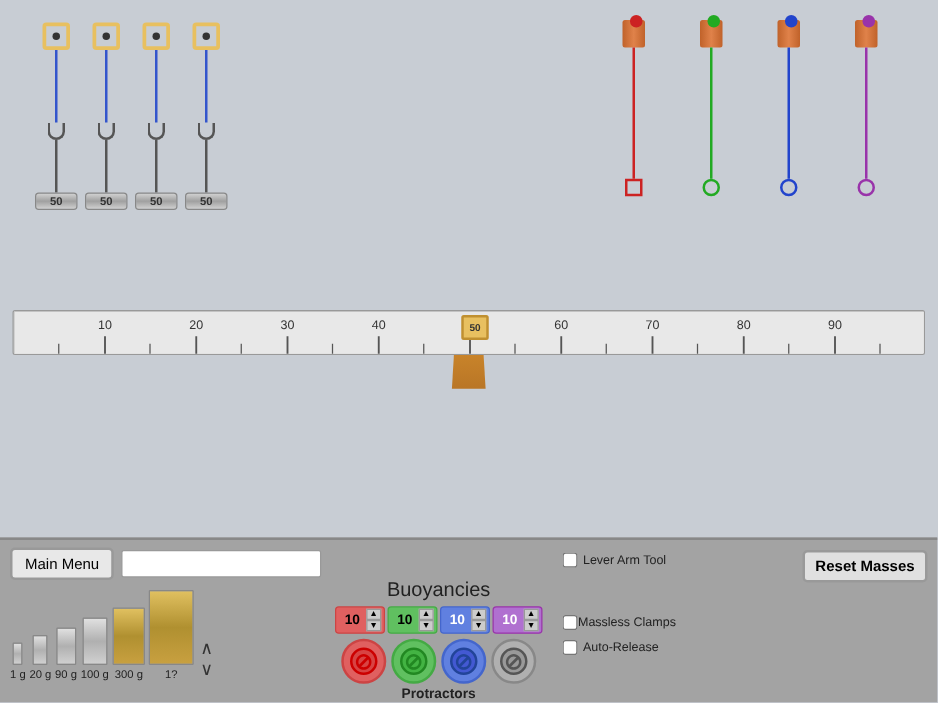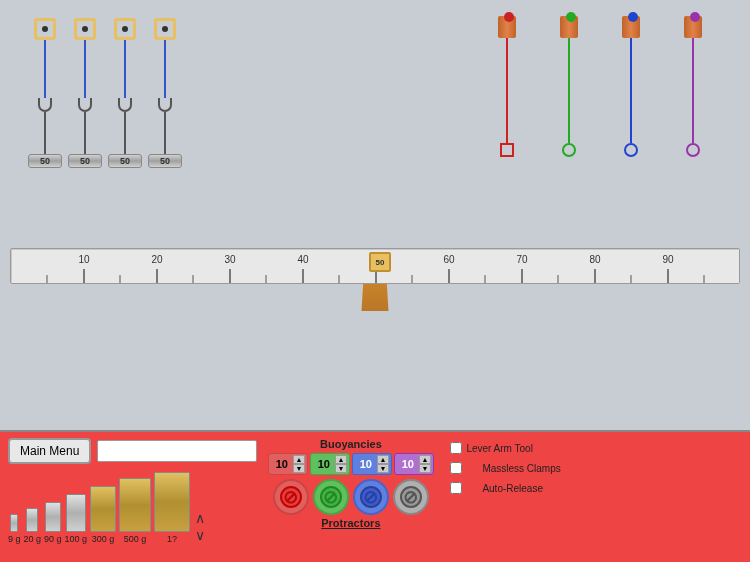--- a/index.html
+++ b/index.html
@@ -18,21 +18,21 @@
       height: 311px;
       background: #c8cdd4;
       position: relative;
       overflow: hidden;
     }
 
     
     #toolbar {
       width: 750px;
       height: 132px;
-      background: #ef4444;
+      background: #a3a3a3;
       position: absolute;
       bottom: 0;
       left: 0;
       border-top: 2px solid #888;
       display: flex;
       align-items: flex-start;
       padding: 6px 8px;
       gap: 6px;
     }
 
@@ -333,56 +333,52 @@
 
   <div id="left-section" style="display:flex;flex-direction:column;gap:4px;">
     <div style="display:flex;align-items:center;gap:6px;">
       <button id="main-menu-btn">Main Menu</button>
       <input id="scene-name-input" type="text" style="width: 160px; height: 22px; background: white; border: 1px solid rgb(153, 153, 153); border-radius: 2px; padding: 2px 4px; font-size: 11px;" placeholder="">
     </div>
     <div style="display:flex;align-items:flex-end;gap:3px;">
 
       <div class="mass-item">
         <div class="mass-block mass-gray" style="width:8px;height:18px;"></div>
-        <div class="mass-label">9 g</div>
+        <div class="mass-label">1 g</div>
       </div>
       <div class="mass-item">
         <div class="mass-block mass-gray" style="width:12px;height:24px;"></div>
         <div class="mass-label">20 g</div>
       </div>
       <div class="mass-item">
         <div class="mass-block mass-gray" style="width:16px;height:30px;"></div>
         <div class="mass-label">90 g</div>
       </div>
       <div class="mass-item">
         <div class="mass-block mass-gray" style="width:20px;height:38px;"></div>
         <div class="mass-label">100 g</div>
       </div>
       <div class="mass-item">
         <div class="mass-block" style="width:26px;height:46px;background:linear-gradient(180deg,#e0c060,#b09030,#c8a040);"></div>
         <div class="mass-label">300 g</div>
-      </div>
-      <div class="mass-item">
-        <div class="mass-block" style="width:32px;height:54px;background:linear-gradient(180deg,#e0c060,#b09030,#c8a040);"></div>
-        <div class="mass-label">500 g</div>
       </div>
       <div class="mass-item">
         <div class="mass-block" style="width:36px;height:60px;background:linear-gradient(180deg,#e0c060,#b09030,#c8a040);"></div>
         <div class="mass-label">1?</div>
       </div>
 
       <div style="display:flex;flex-direction:column;align-items:center;font-size:14px;color:#333;cursor:pointer;margin-left:2px;line-height:1.2;">
         <span>∧</span>
         <span>∨</span>
       </div>
     </div>
   </div>
 
   <div id="buoyancies-section" style="display:flex;flex-direction:column;align-items:center;min-width:175px;">
-    <div style="font-size:11px;font-weight:bold;color:#222;margin-bottom:3px;">Buoyancies</div>
+    <div style="font-size:16px;font-weight:normal;color:#222;margin-bottom:3px;margin-top:26px;">Buoyancies</div>
     <div style="display:flex;gap:2px;margin-bottom:4px;">
 
       <div style="display:flex;align-items:center;background:#e06060;border:1px solid #cc4444;border-radius:3px;padding:1px 2px;">
         <input type="text" value="10" style="width: 22px; height: 18px; text-align: center; font-size: 11px; border: none; background: transparent; font-weight: bold;">
         <div style="display:flex;flex-direction:column;">
           <div style="width:12px;height:9px;background:#ccc;border:1px solid #999;font-size:7px;display:flex;align-items:center;justify-content:center;cursor:pointer;">▲</div>
           <div style="width:12px;height:9px;background:#ccc;border:1px solid #999;font-size:7px;display:flex;align-items:center;justify-content:center;cursor:pointer;">▼</div>
         </div>
       </div>
 
@@ -426,34 +422,35 @@
         <div style="width:22px;height:22px;border-radius:50%;border:2px solid #224499;background:rgba(0,0,180,0.3);display:flex;align-items:center;justify-content:center;">
           <span style="color:#224499;font-size:18px;font-weight:bold;line-height:1;">⊘</span>
         </div>
       </div>
       <div style="width:36px;height:36px;border-radius:50%;background:#b0b0b0;border:2px solid #888888;display:flex;align-items:center;justify-content:center;cursor:pointer;position:relative;">
         <div style="width:22px;height:22px;border-radius:50%;border:2px solid #555;background:rgba(100,100,100,0.3);display:flex;align-items:center;justify-content:center;">
           <span style="color:#555;font-size:18px;font-weight:bold;line-height:1;">⊘</span>
         </div>
       </div>
     </div>
-    <div style="font-size:11px;font-weight:bold;color:#222;text-decoration:underline;">Protractors</div>
+    <div style="font-size:11px;font-weight:bold;color:#222;">Protractors</div>
   </div>
 
   <div id="checkboxes-section" style="display:flex;flex-direction:column;justify-content:center;gap:8px;min-width:115px;padding:0 6px;margin-top:4px;">
     <label class="checkbox-row" style="display:flex;align-items:center;gap:4px;font-size:10px;color:#222;cursor:pointer;">
       <input type="checkbox" style="width: 12px; height: 12px;">
       <span>Lever Arm Tool</span>
     </label>
-    <label class="checkbox-row" style="display:flex;align-items:center;gap:20px;font-size:10px;color:#222;cursor:pointer;">
+    <label class="checkbox-row" style="display:flex;align-items:center;gap:0;font-size:10px;color:#222;cursor:pointer;margin-top:30px;">
       <input type="checkbox" style="width: 12px; height: 12px;">
       <span>Massless Clamps</span>
     </label>
-    <label class="checkbox-row" style="display:flex;align-items:center;gap:20px;font-size:10px;color:#222;cursor:pointer;">
+    <label class="checkbox-row" style="display:flex;align-items:center;gap:4px;font-size:10px;color:#222;cursor:pointer;">
       <input type="checkbox" style="width: 12px; height: 12px;">
       <span>Auto-Release</span>
     </label>
   </div>
 
   <div id="right-buttons" style="display:flex;flex-direction:column;gap:4px;min-width:100px;margin-left:auto;margin-top:2px;">
+    <button class="action-btn">Reset Masses</button>
   </div>
 
 </div>
 
 </body></html>

